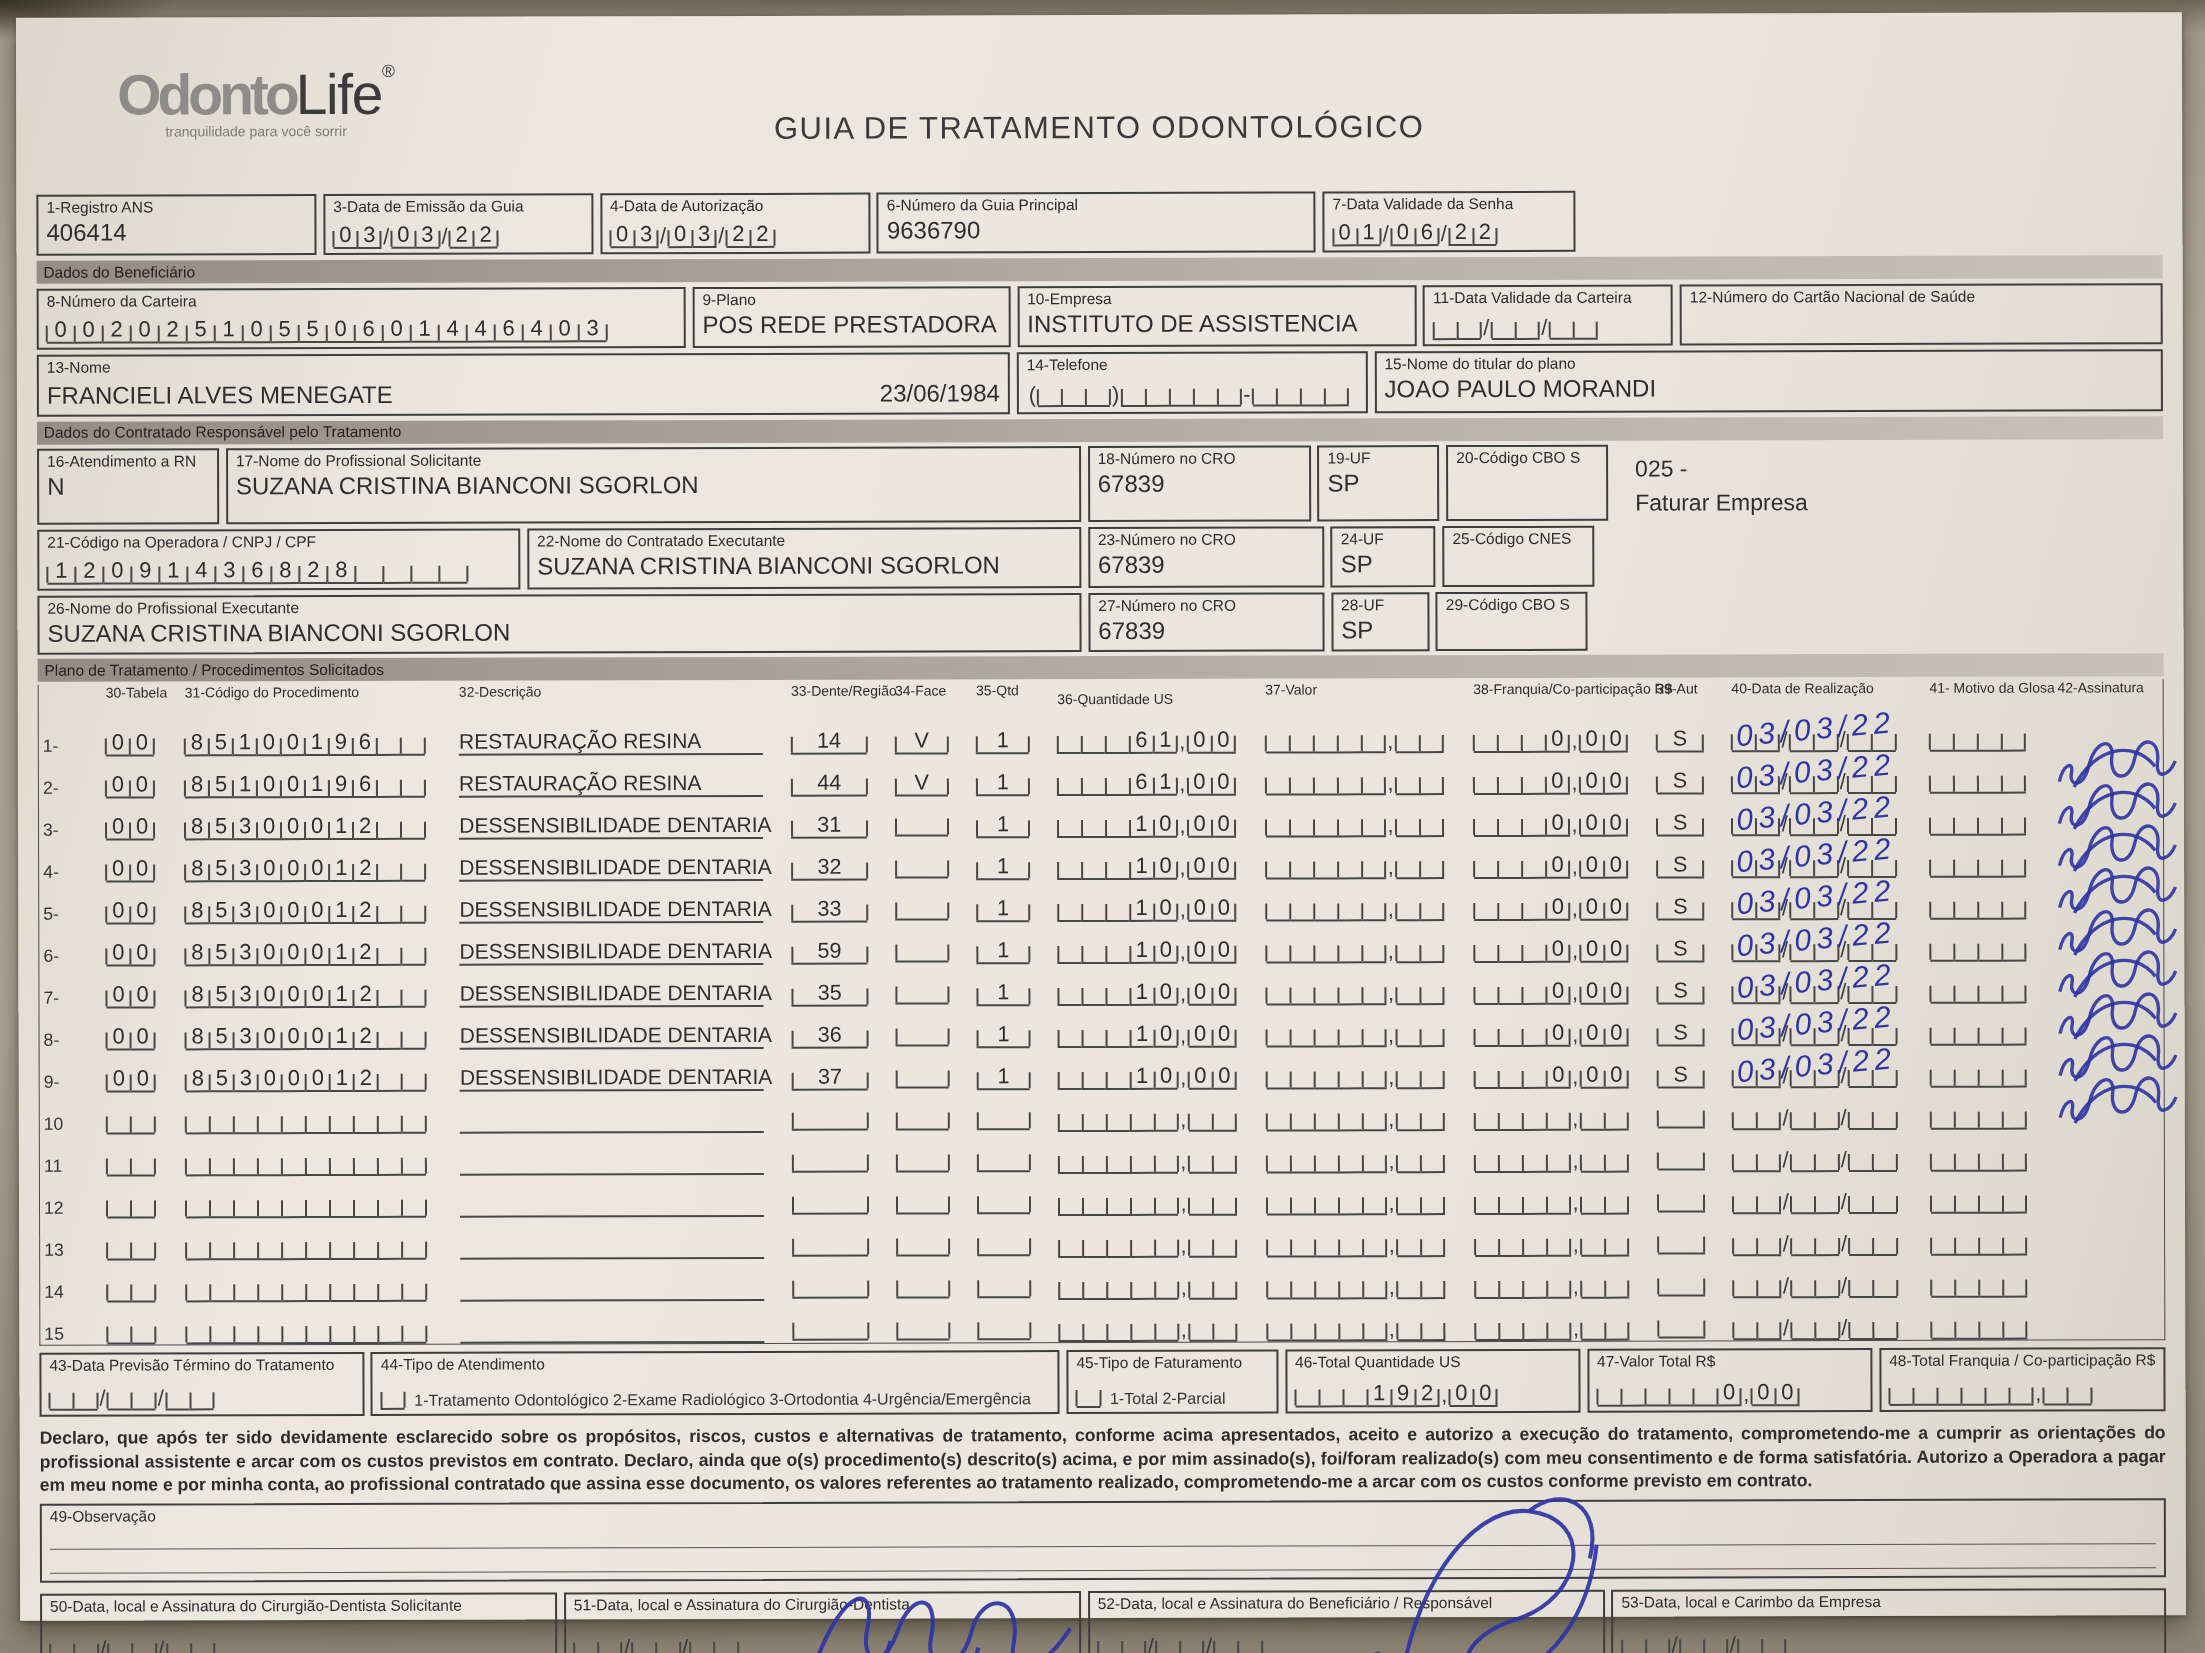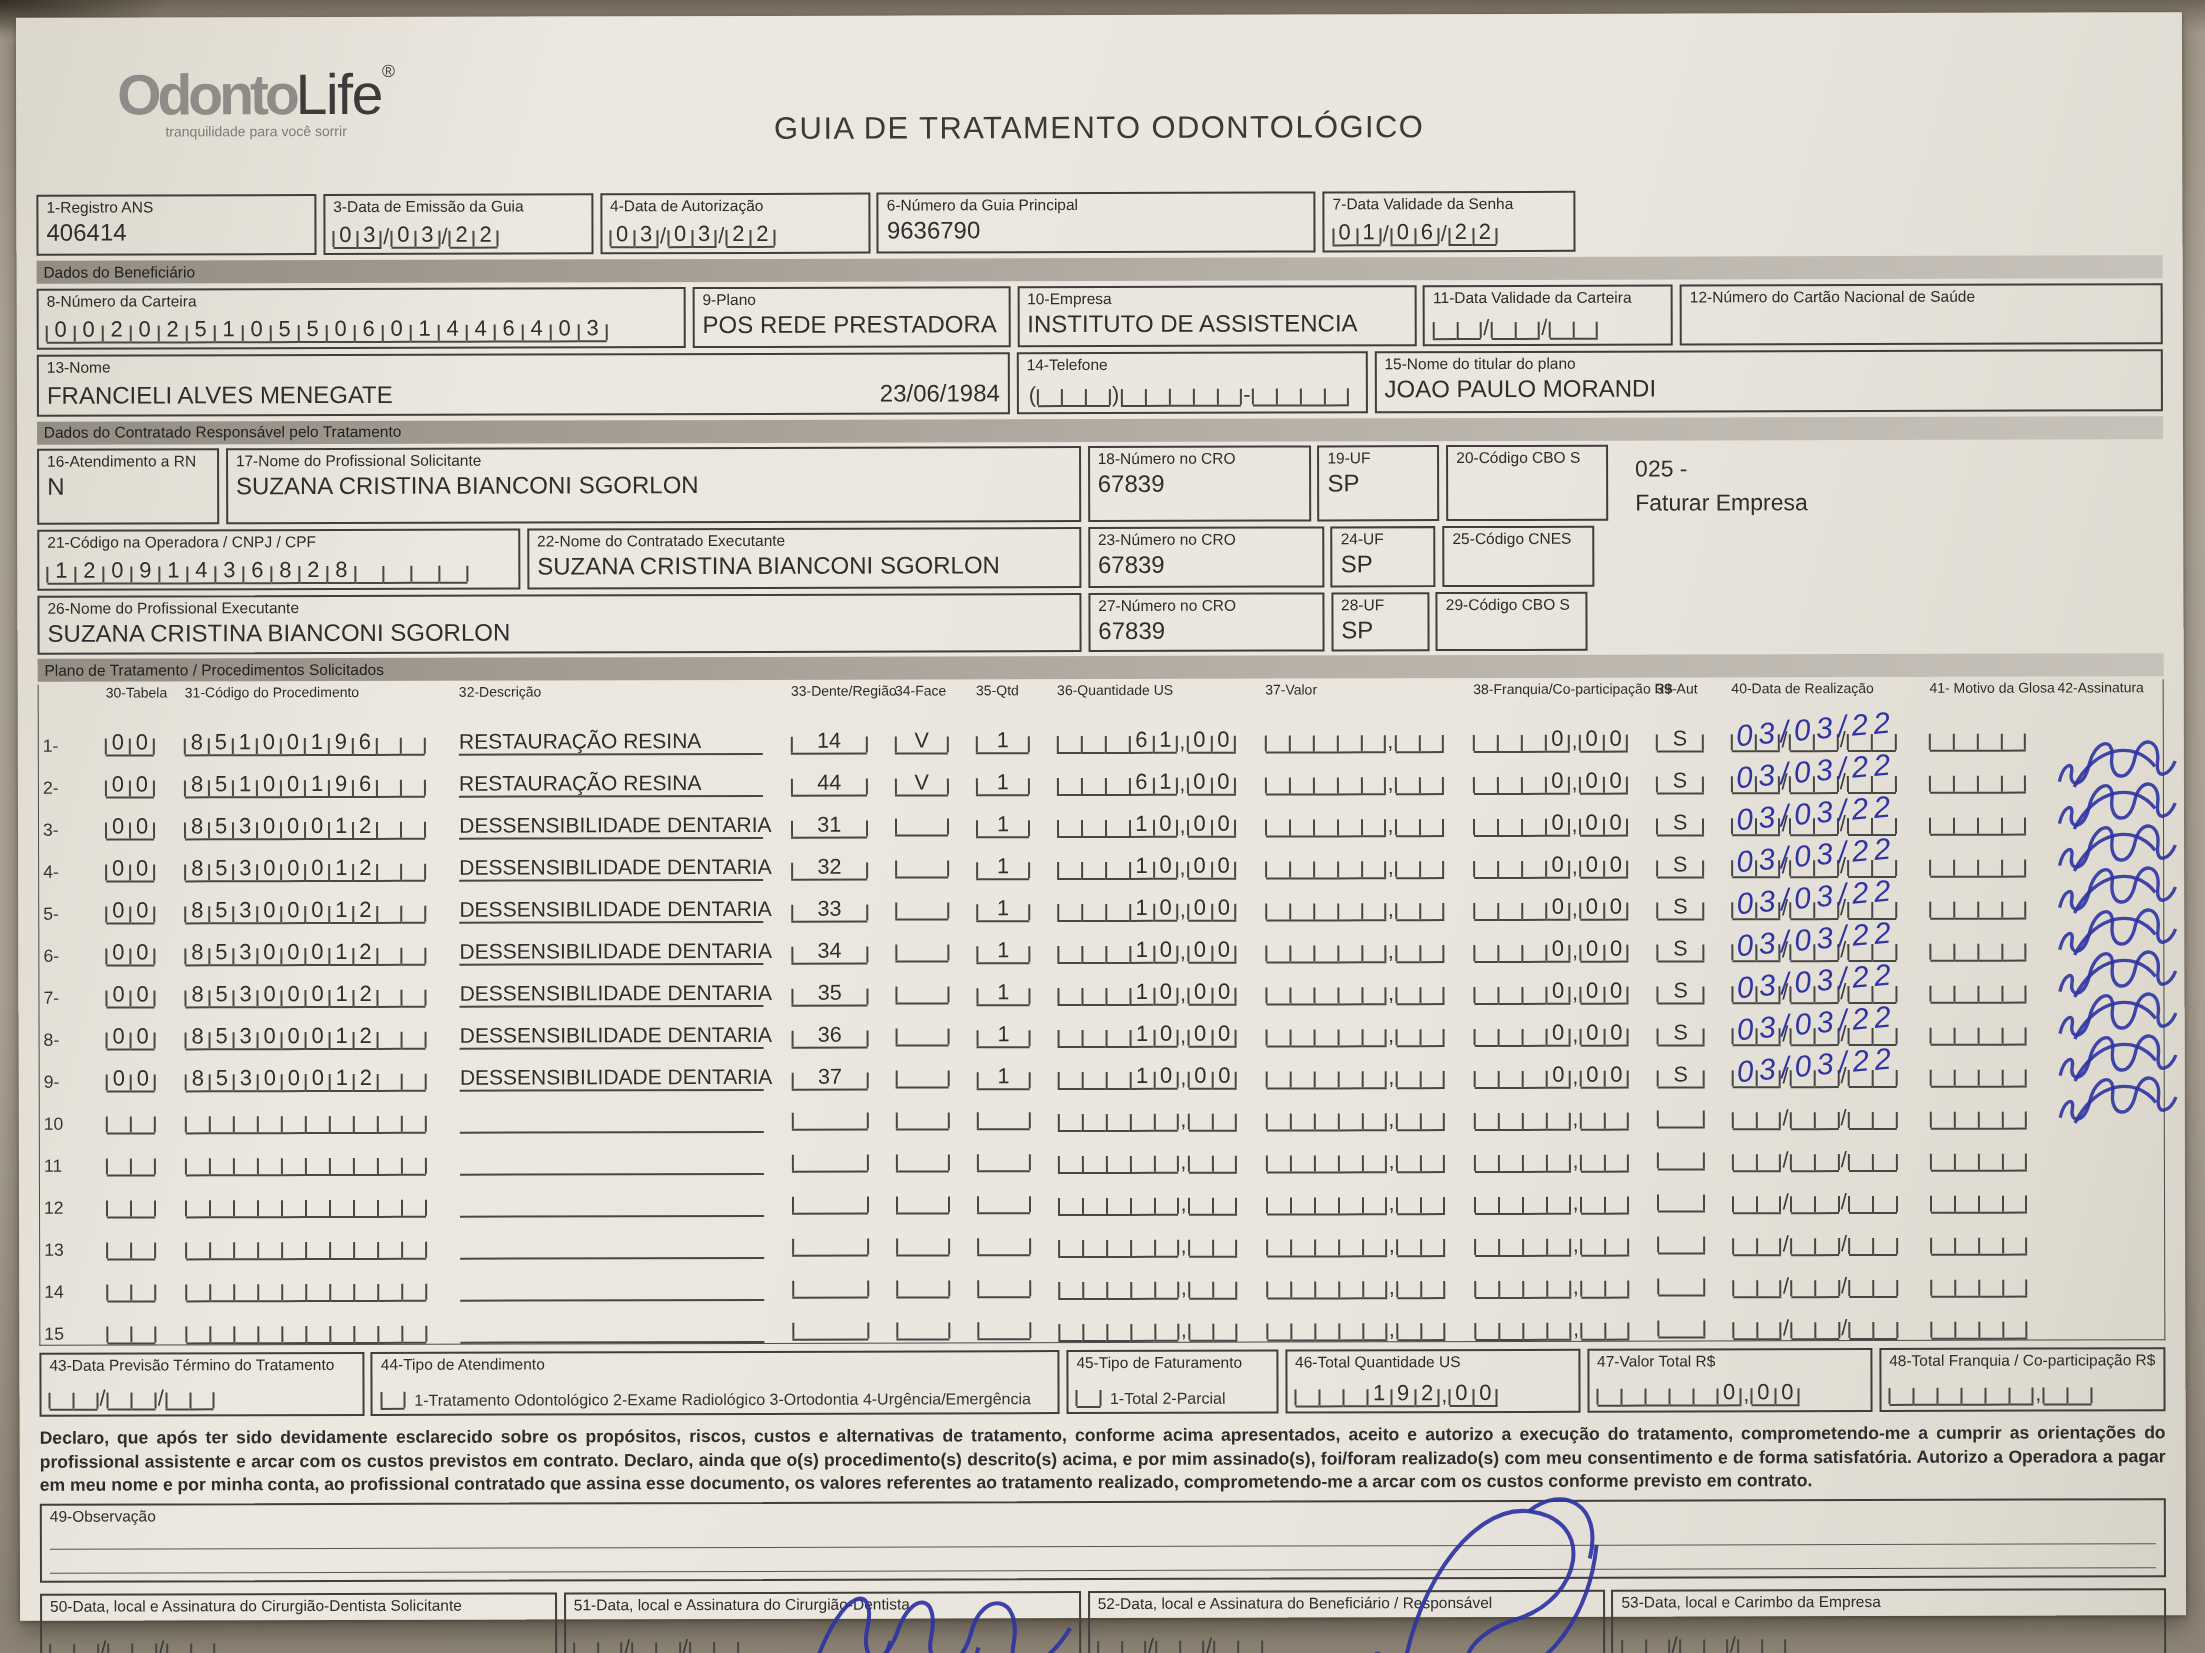--- a/index.html
+++ b/index.html
@@ -59,21 +59,21 @@
   .ttable{border:1.4px solid #4a4a4a;border-top:none;padding:0 4px;}
   .trow{display:flex;justify-content:space-between;align-items:flex-end;height:42px;}
   .trow.thead{height:30px;align-items:flex-start;}
   .thead span{font-size:14px;color:#2c2c2c;white-space:nowrap;text-align:left;}
   .c-n{width:35px;font-size:17.6px;color:#333;display:inline-flex;align-items:flex-end;}
   .c-tab{width:51px;} .c-cod{width:246px;}
   .c-desc{width:304px;border-bottom:2px solid #474747;height:28px;display:inline-flex;
     align-items:flex-end;font-size:21px;color:#2e2e2e;white-space:nowrap;}
   .thead .c-desc,.thead .c-data,.thead .c-qus,.thead .c-val,.thead .c-fr{border:none;height:auto;display:inline-block;}
   .c-dente{width:76px;} .c-face{width:53px;} .c-qtd{width:53px;}
-  .c-qus{width:180px;display:inline-flex;align-items:flex-end;}
+  .c-qus{width:180px;display:inline-flex;align-items:flex-end;margin-top:9px;}
   .c-val{width:180px;display:inline-flex;align-items:flex-end;}
   .c-fr{width:155px;display:inline-flex;align-items:flex-end;}
   .c-aut{width:47px;}
   .c-data{width:170px;display:inline-flex;align-items:flex-end;position:relative;}
   .c-glosa{width:100px;} .c-sig{width:101px;position:relative;}
   .hw-date{position:absolute;left:4px;top:-10.8px;font-size:30px;font-style:italic;
     color:#2e34a3;letter-spacing:5.4px;transform:rotate(-5deg);white-space:nowrap;}
   .rowsig{position:absolute;left:-4px;top:-32px;overflow:visible;}
   .rowsig path{stroke:#2e34a3;stroke-width:5;fill:none;opacity:.9;}
   
@@ -851,21 +851,21 @@
               <span class="cell">0</span>
               <span class="cell">0</span>
               <span class="cell">1</span>
               <span class="cell">2</span>
               <span class="cell"></span>
               <span class="cell"></span>
             </span>
       <span class="c-desc">
               <span class="desc-text">DESSENSIBILIDADE DENTARIA</span>
             </span>
-      <span class="c-dente"><span class="ublk" style="width:100%">34</span></span>
+      <span class="c-dente"><span class="ublk" style="width:100%">59</span></span>
       <span class="c-face"><span class="ublk" style="width:100%"></span></span>
       <span class="c-qtd"><span class="ublk" style="width:100%">1</span></span>
       <span class="c-qus">
               <span class="comb">
                 <span class="cell"></span>
                 <span class="cell"></span>
                 <span class="cell"></span>
                 <span class="cell">1</span>
                 <span class="cell">0</span>
               </span>

